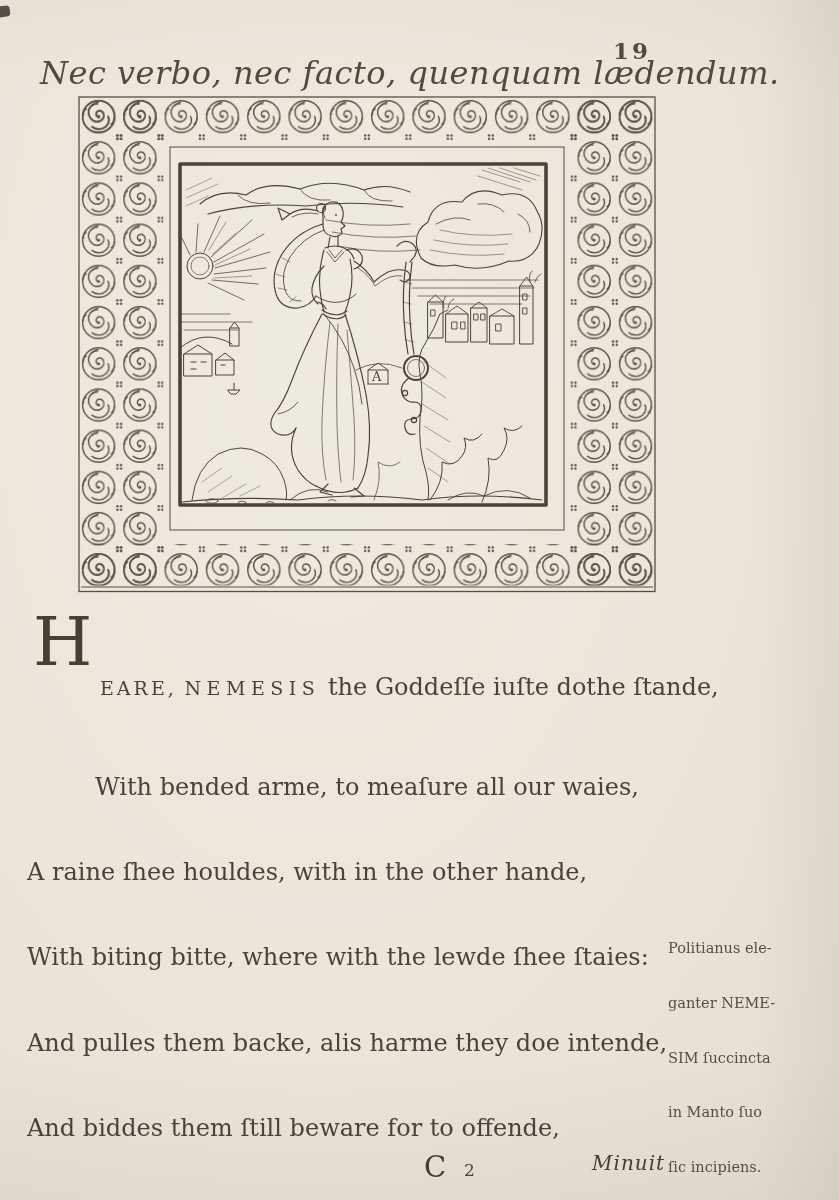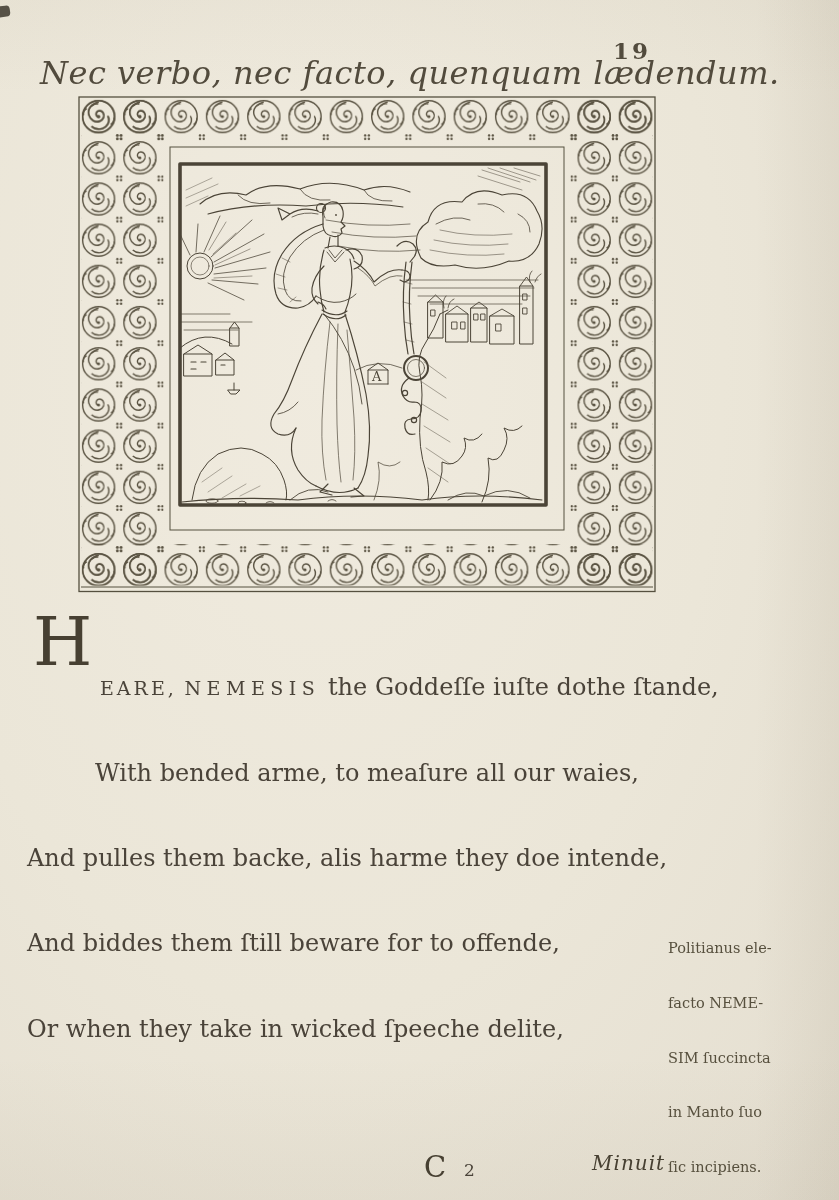--- a/index.html
+++ b/index.html
@@ -24,21 +24,21 @@
   }
   .page-number {
     position:absolute; top:37px; left:613px; font-size:23px; letter-spacing:3px; color:#524b3d;font-weight:bold;
   }
   
   .emblem { position:absolute; left:78px; top:96px; width:578px; height:497px; }
   
   .poem { position:absolute; left:27px; top:604px; width:680px; font-size:24px; line-height:28.4px; white-space:pre; }
   .drop-cap { position:absolute; left:33px; top:608px; font-size:68px; line-height:1; color:#474032; }
   .pl-cap-line { padding-left:73px;margin-top:12px; }
-  .pl-after-cap { padding-left:68px; }
+  .pl-after-cap { padding-left:68px;margin-top:14px; }
   .sc  { font-size:19px; letter-spacing:3px; }
   .sc2 { font-size:19px; letter-spacing:5.5px; }
   
   .latin { position:absolute; left:126px; top:899px; font-style:italic; font-size:20px; line-height:24.9px; white-space:pre; color:#4d4536; }
   .latin .outdent { margin-left:-13px; }
   
   .margin-note { position:absolute; left:668px; top:903px; width:132px; font-size:14.5px; line-height:18.2px; color:#57503e; white-space:pre; }
   
   .sig-letter { position:absolute; left:424px; top:1150px; font-size:29px; color:#474032; }
   .sig-number { position:absolute; left:464px; top:1160px; font-size:17px; }
@@ -206,40 +206,42 @@
 
         <text x="194" y="219" font-family="DejaVu Serif, serif" font-size="13" fill="#4b4437" stroke="none">A</text>
       </g>
     </svg>
   </div>
 
   <div class="drop-cap">H</div>
   <div class="poem">
     <div class="poem-line pl-cap-line"><span class="sc">EARE,</span><span> </span><span class="sc2">NEMESIS</span><span> the Goddeſſe iuſte dothe ſtande,</span></div>
     <div class="poem-line pl-after-cap">With bended arme, to meaſure all our waies,</div>
+    <div class="poem-line">A raine ſhee houldes, with in the other hande,</div>
+    <div class="poem-line">With biting bitte, where with the lewde ſhee ſtaies:</div>
     <div class="poem-line">And pulles them backe, alis harme they doe intende,</div>
     <div class="poem-line">And biddes them ſtill beware for to offende,</div>
     <div class="poem-line">Or when they take in wicked ſpeeche delite,</div>
     
     
     
   </div>
 
   <div class="latin">
     
     
     
     
     
     
   </div>
 
   <div class="margin-note">
     <div>Politianus ele-</div>
-    <div>facto NEME-</div>
+    <div>ganter NEME-</div>
     <div>SIM ſuccincta</div>
     <div>in Manto ſuo</div>
     <div>ſic incipiens.</div>
   </div>
 
   <div class="sig-letter">C</div>
   <div class="sig-number">2</div>
   <div class="catchword">Minuit</div>
 
 </div>

